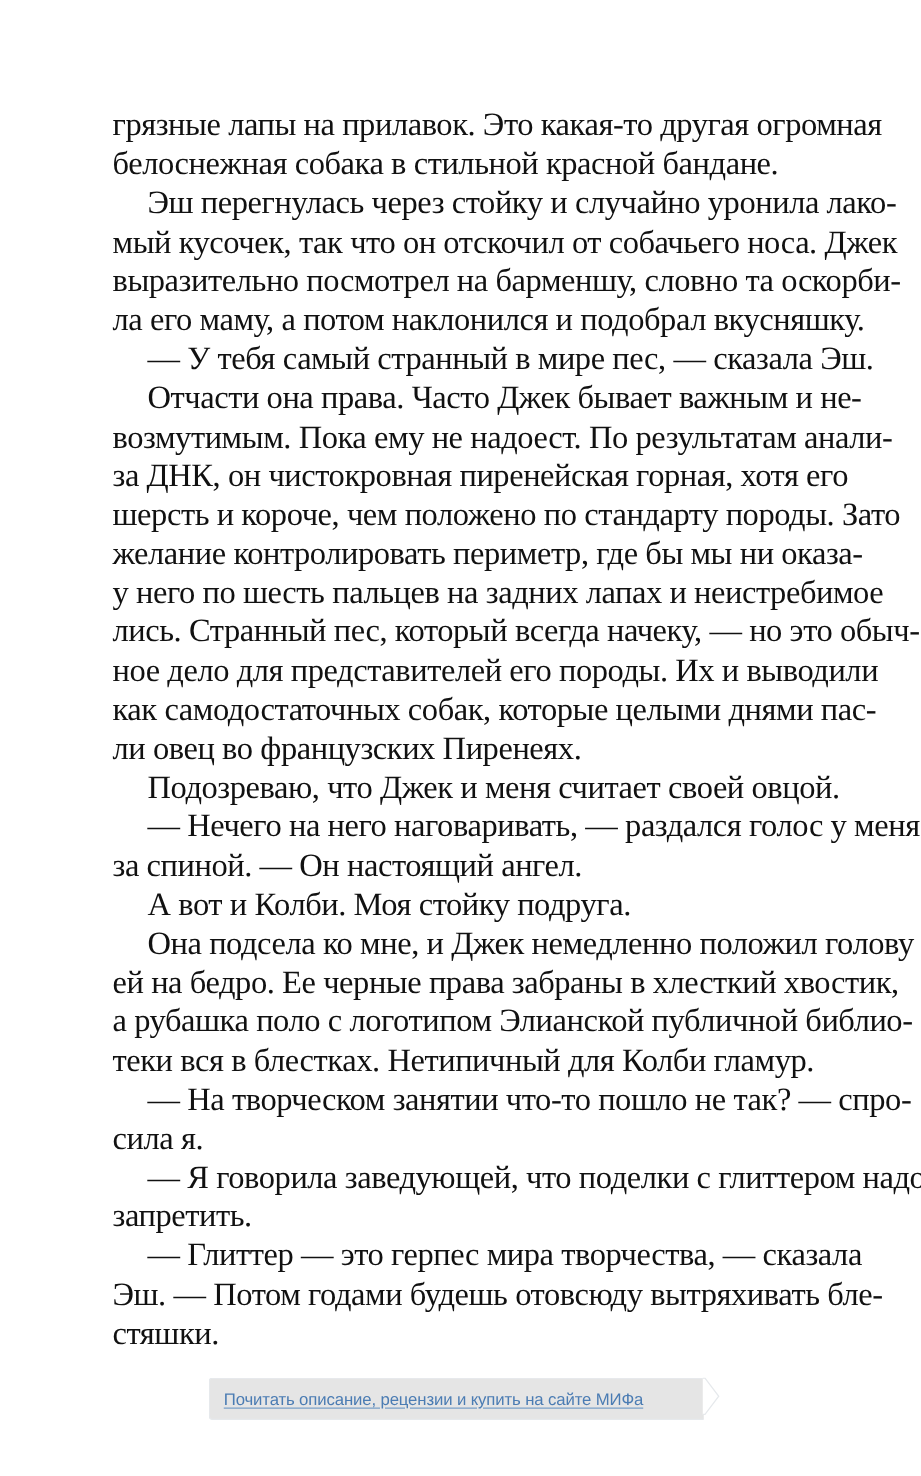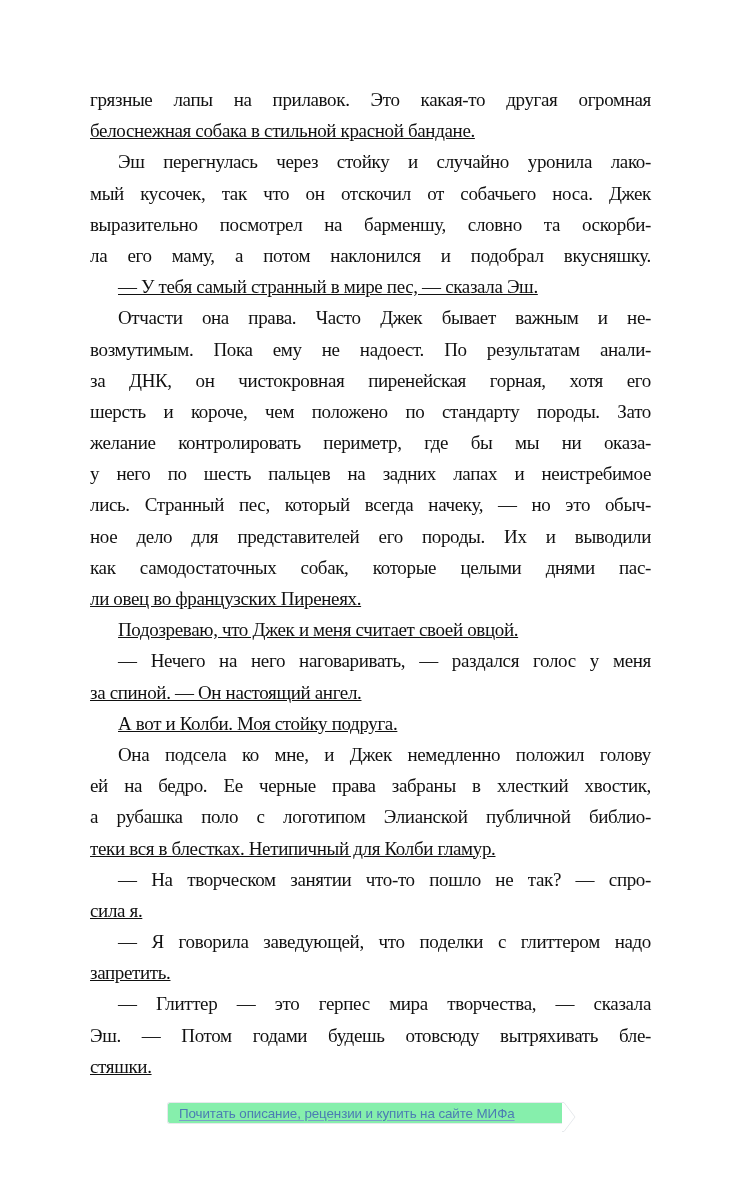--- a/index.html
+++ b/index.html
@@ -12,56 +12,55 @@
     height: 1181px;
     position: relative;
     overflow: hidden;
   }
   .page {
     position: absolute;
     left: 90px;
     top: 84px;
     width: 561px;
     font-family: "Liberation Serif", "DejaVu Serif", serif;
-    font-size: 19px;
+    font-size: 26px;
     line-height: 31.2px;
     color: #111111;
     letter-spacing: -0.35px;
   }
   .line {
     display: block;
     white-space: nowrap;
     height: 31.2px;
     text-align: justify;
     text-align-last: justify;
   }
   .line.last {
     text-align-last: left;
-    text-decoration: underline;
   }
   .line.indent {
     padding-left: 28px;
   }
   .cta-wrap {
     position: absolute;
     left: 167px;
     top: 1102px;
     width: 408px;
     height: 32px;
   }
   .cta {
     position: absolute;
     left: 0;
     top: 0;
     width: 396px;
-    height: 22px;
+    height: 34px;
     border: 1px solid #e6e9ec;
     border-right: none;
     border-radius: 3px 0 0 3px;
-    background: #86efac;
+    background: #e5e5e5;
     box-sizing: border-box;
     display: flex;
     align-items: center;
     padding-left: 11px;
     cursor: pointer;
   }
   .cta-arrow {
     position: absolute;
     left: 395px;
     top: 0;

